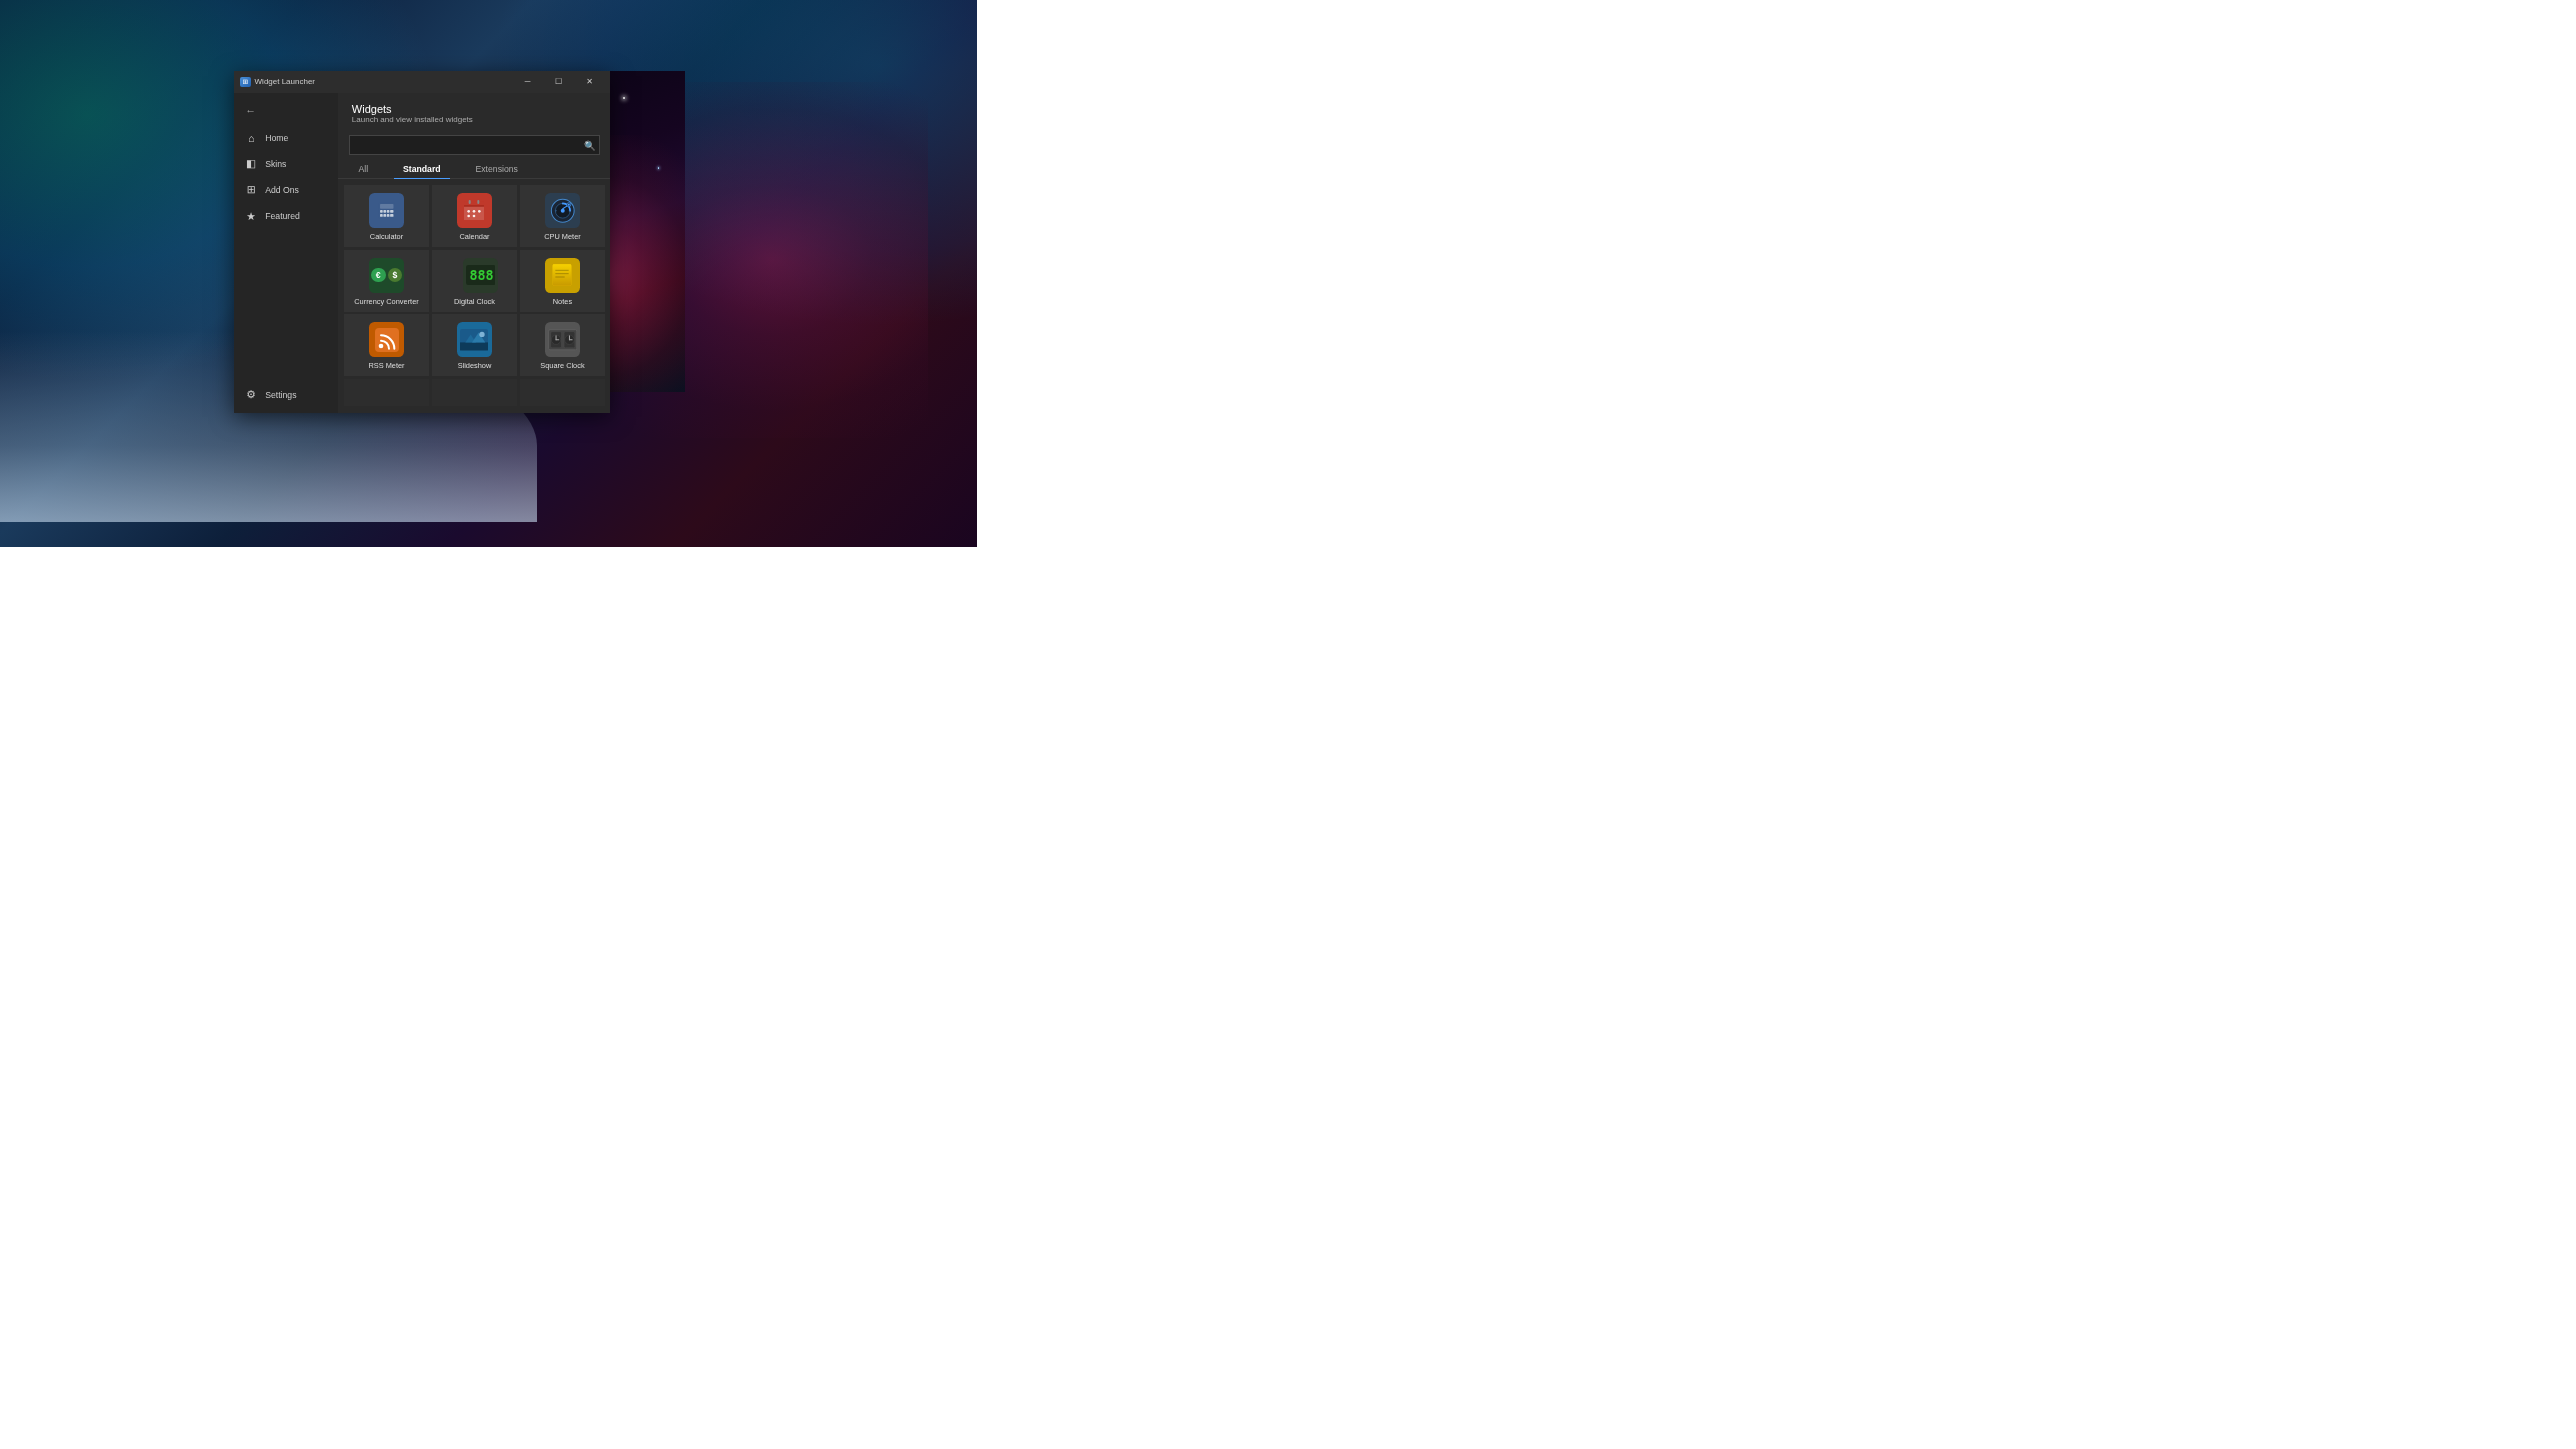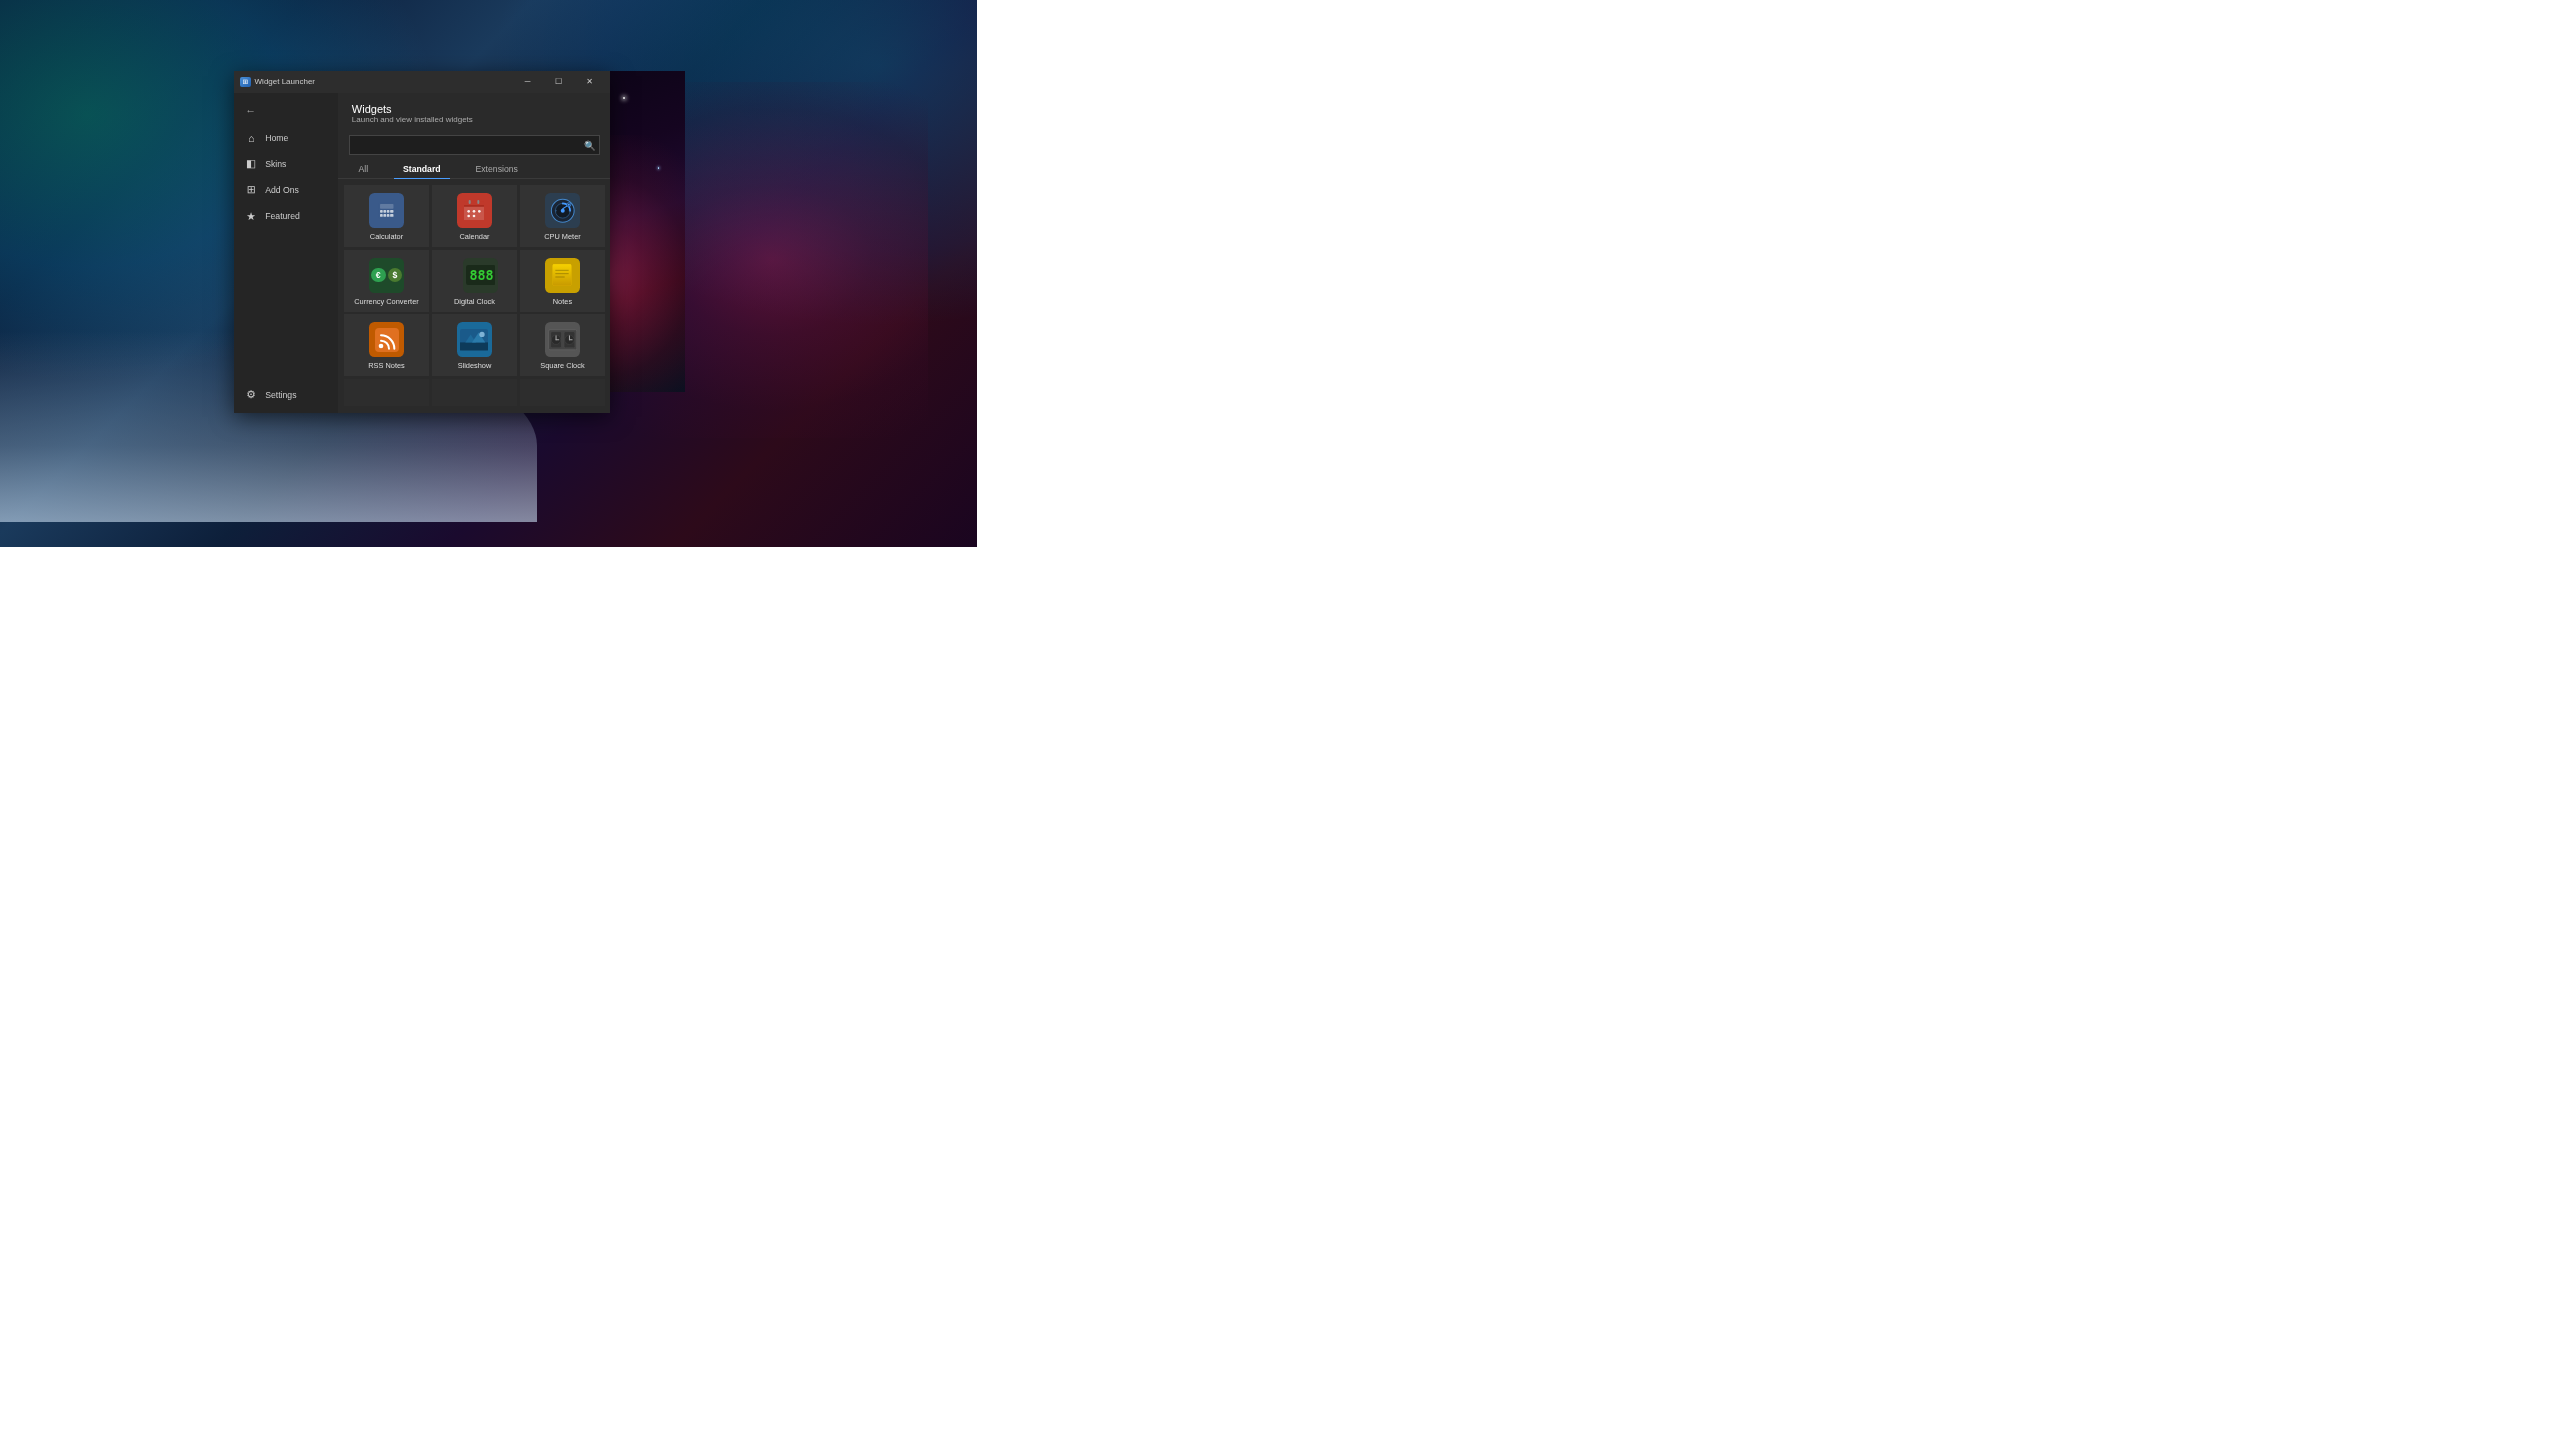--- a/index.html
+++ b/index.html
@@ -585,21 +585,21 @@
 
           <div class="widget-cell">
             <div class="widget-icon-wrap icon-rss">
               <svg width="24" height="24" viewBox="0 0 36 36">
                 <rect width="36" height="36" rx="6" fill="#e07020"></rect>
                 <circle cx="9" cy="27" r="3.5" fill="white"></circle>
                 <path d="M9 19 A12 12 0 0 1 21 31" stroke="white" stroke-width="3" fill="none" stroke-linecap="round"></path>
                 <path d="M9 11 A20 20 0 0 1 29 31" stroke="white" stroke-width="3" fill="none" stroke-linecap="round"></path>
               </svg>
             </div>
-            <span class="widget-label">RSS Notes</span>
+            <span class="widget-label">RSS Meter</span>
           </div>
 
           <div class="widget-cell">
             <div class="widget-icon-wrap icon-slideshow">
               <svg width="28" height="21.5" viewBox="0 0 42 32">
                 <rect width="42" height="32" rx="3" fill="#1a5a8a"></rect>
 
                 <rect x="0" y="20" width="42" height="12" rx="0" fill="#0d3a5a"></rect>
                 <polygon points="8,20 16,8 24,20" fill="#1e6a9a"></polygon>
                 <polygon points="18,20 28,5 38,20" fill="#2a7aaa"></polygon>

